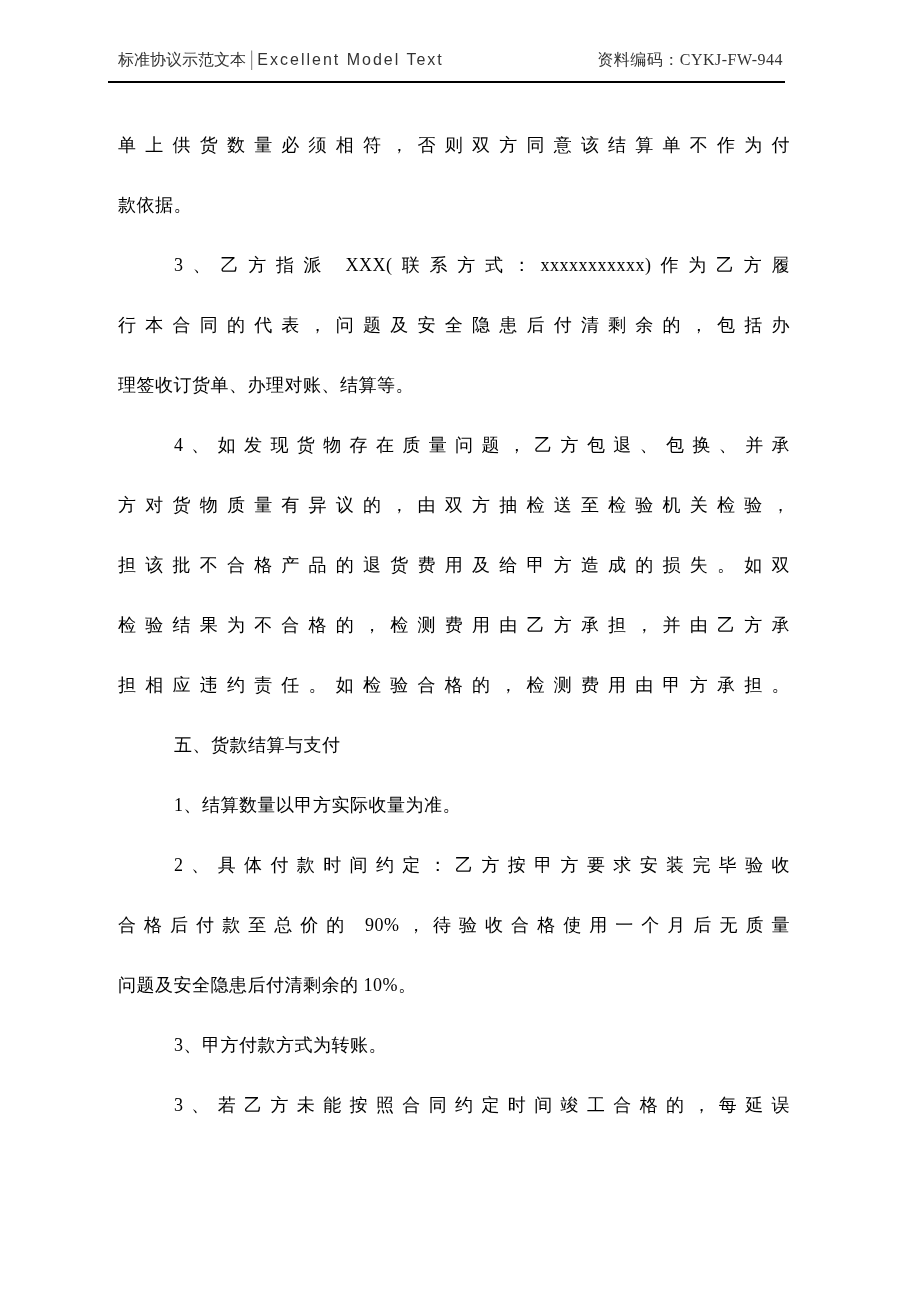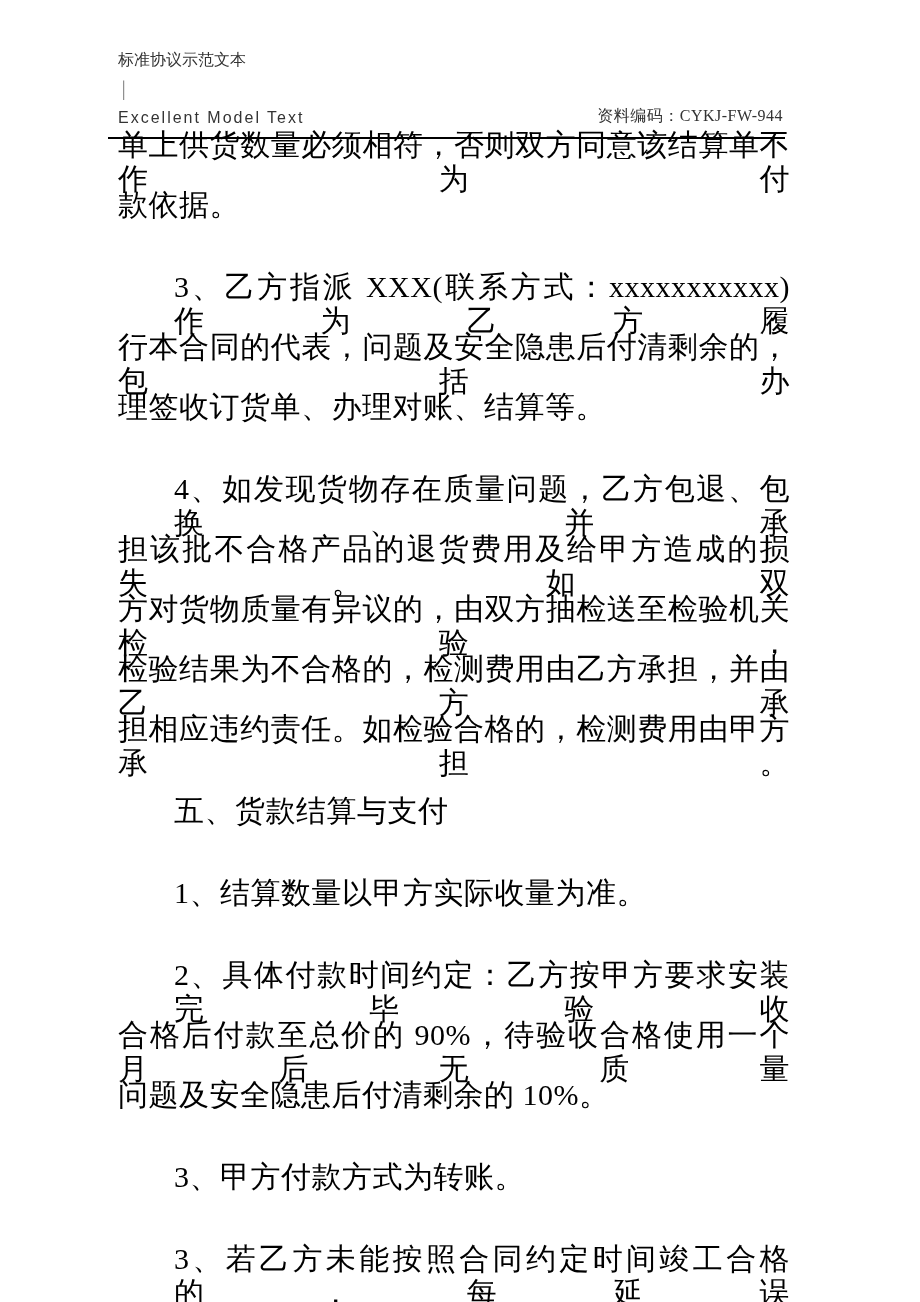--- a/index.html
+++ b/index.html
@@ -27,23 +27,21 @@
     display: flex;
     justify-content: space-between;
     align-items: flex-end;
     font-size: 16px;
     color: #333333;
     box-sizing: border-box;
   }
   .header-left {
     display: flex;
     align-items: baseline;
-    gap: 10px;
     white-space: nowrap;
-    flex-direction: column;
   }
   .header-sep {
     color: #888888;
     font-weight: 300;
   }
   .header-en {
     letter-spacing: 2px;
     font-family: Liberation Sans, sans-serif;
   }
   .header-right {
@@ -52,28 +50,27 @@
   }
   
   .body-text {
     position: absolute;
     left: 118px;
     top: 128px;
     width: 672px;
   }
   .line {
     height: 60px;
-    font-size: 30px;
+    font-size: 18px;
     line-height: 34px;
     letter-spacing: 0.5px;
     color: #000000;
   }
   .line.indent {
     padding-left: 56px;
-    margin-top: 22px;
   }
   .line.fill {
     text-align: justify;
     text-align-last: justify;
   }
   .line.bold {
     font-weight: normal;
   }
   
   .footer {
@@ -104,22 +101,22 @@
     <div class="header-right">资料编码：CYKJ-FW-944</div>
   </div>
 
   <div class="body-text">
     <div class="line fill">单上供货数量必须相符，否则双方同意该结算单不作为付</div>
     <div class="line">款依据。</div>
     <div class="line indent fill">3、乙方指派 XXX(联系方式：xxxxxxxxxxx)作为乙方履</div>
     <div class="line fill">行本合同的代表，问题及安全隐患后付清剩余的，包括办</div>
     <div class="line">理签收订货单、办理对账、结算等。</div>
     <div class="line indent fill">4、如发现货物存在质量问题，乙方包退、包换、并承</div>
+    <div class="line fill">方对货物质量有异议的，由双方抽检送至检验机关检验，</div>
     <div class="line fill">担该批不合格产品的退货费用及给甲方造成的损失。如双</div>
-    <div class="line fill">方对货物质量有异议的，由双方抽检送至检验机关检验，</div>
     <div class="line fill">检验结果为不合格的，检测费用由乙方承担，并由乙方承</div>
     <div class="line fill">担相应违约责任。如检验合格的，检测费用由甲方承担。</div>
     <div class="line indent bold">五、货款结算与支付</div>
     <div class="line indent">1、结算数量以甲方实际收量为准。</div>
     <div class="line indent fill">2、具体付款时间约定：乙方按甲方要求安装完毕验收</div>
     <div class="line fill">合格后付款至总价的 90%，待验收合格使用一个月后无质量</div>
     <div class="line">问题及安全隐患后付清剩余的 10%。</div>
     <div class="line indent">3、甲方付款方式为转账。</div>
     <div class="line indent fill">3、若乙方未能按照合同约定时间竣工合格的，每延误</div>
   </div>

